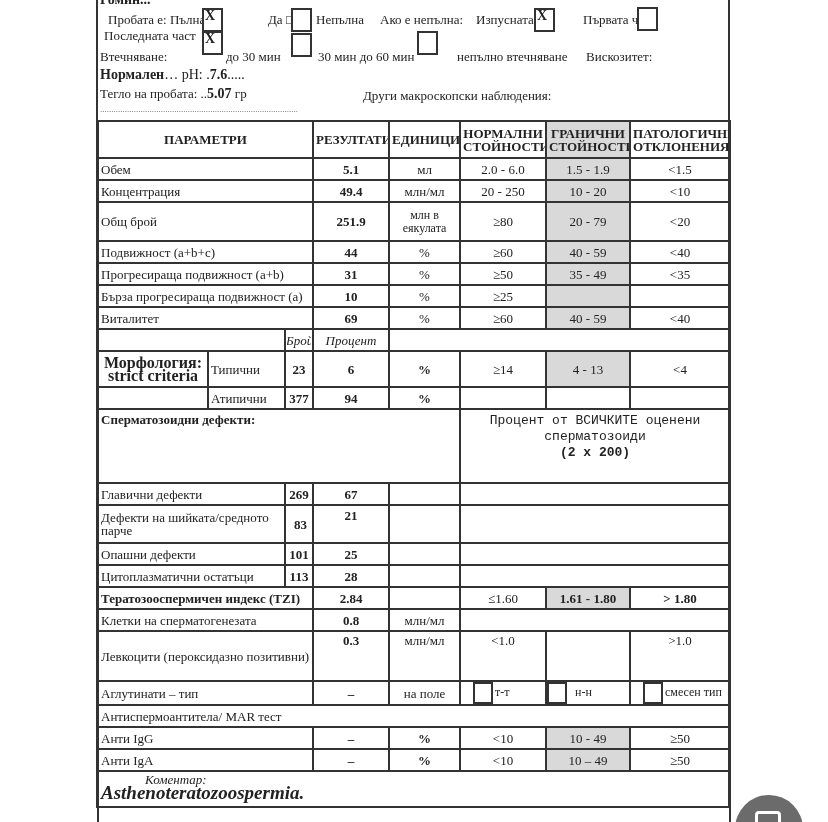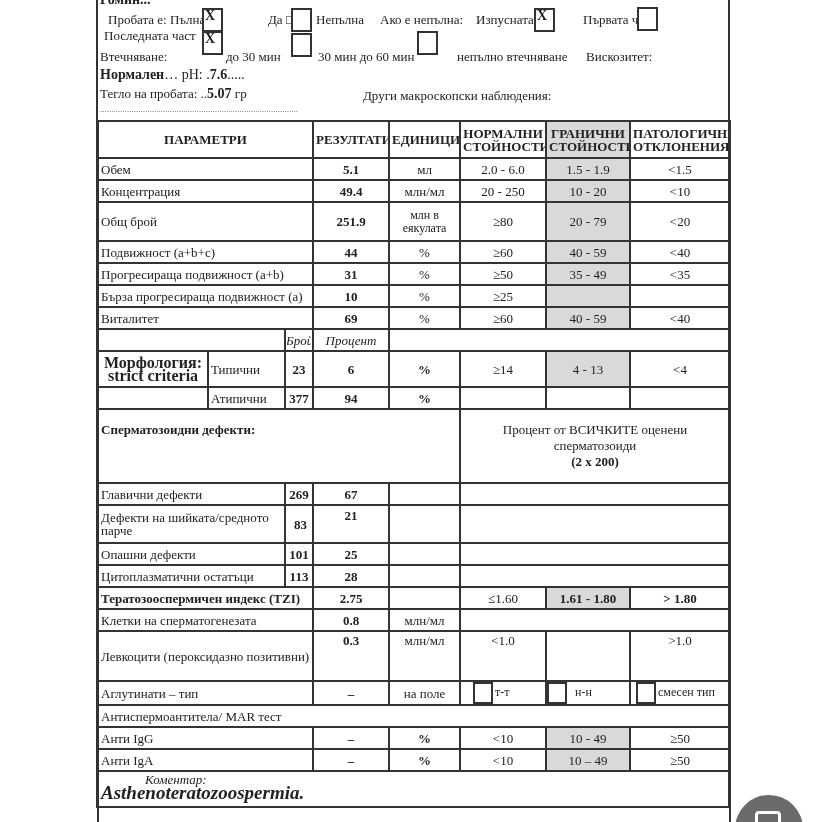--- a/index.html
+++ b/index.html
@@ -164,22 +164,22 @@
     <td>Атипични</td>
     <td class="res" style="padding:0;">377</td>
     <td class="res">94</td>
     <td class="c b">%</td>
     <td></td>
     <td></td>
     <td></td>
   </tr>
 
   <tr style="height:74px">
-    <td colspan="5" class="b" style="vertical-align:top;padding-top:13px;">Сперматозоидни дефекти:</td>
-    <td colspan="3" class="c" style="vertical-align:top;padding-top:12px;line-height:16px;">
+    <td colspan="5" class="b" style="vertical-align:top;padding-top:3px;">Сперматозоидни дефекти:</td>
+    <td colspan="3" class="c" style="vertical-align:top;padding-top:3px;line-height:16px;font-family:Liberation Mono, monospace;">
       <div>Процент от ВСИЧКИТЕ оценени</div>
       <div>сперматозоиди</div>
       <div class="b" style="">(2 x 200)</div>
     </td>
   </tr>
   <tr>
     <td colspan="2">Главични дефекти</td>
     <td class="res" style="padding:0;">269</td>
     <td class="res">67</td>
     <td></td>
@@ -202,21 +202,21 @@
   <tr>
     <td colspan="2">Цитоплазматични остатъци</td>
     <td class="res" style="padding:0;">113</td>
     <td class="res">28</td>
     <td></td>
     <td colspan="3"></td>
   </tr>
 
   <tr>
     <td colspan="3" class="b">Тератозооспермичен индекс (TZI)</td>
-    <td class="res">2.75</td>
+    <td class="res">2.84</td>
     <td></td>
     <td class="c">≤1.60</td>
     <td class="c gray b">1.61 - 1.80</td>
     <td class="c b">&gt; 1.80</td>
   </tr>
   <tr>
     <td colspan="3">Клетки на сперматогенезата</td>
     <td class="res">0.8</td>
     <td class="c">млн/мл</td>
     <td colspan="3"></td>
@@ -228,21 +228,21 @@
     <td class="c" style="vertical-align:top;padding-top:2px;">&lt;1.0</td>
     <td></td>
     <td class="c" style="vertical-align:top;padding-top:2px;">&gt;1.0</td>
   </tr>
   <tr style="height:24px">
     <td colspan="3">Аглутинати – тип</td>
     <td class="res">–</td>
     <td class="c">на поле</td>
     <td style="padding-left:12px;"><span class="ibox"></span><span style="font-size:12px;">т-т</span></td>
     <td style="padding-left:0;"><span class="ibox"></span><span style="font-size:12px;margin-left:6px;">н-н</span></td>
-    <td style="padding-left:5px;"><span class="ibox"></span><span style="font-size:12px;">смесен тип</span></td>
+    <td style="padding-left:12px;"><span class="ibox"></span><span style="font-size:12px;">смесен тип</span></td>
   </tr>
   <tr style="height:18px">
     <td colspan="8">Антиспермоантитела/ MAR тест</td>
   </tr>
   <tr>
     <td colspan="3">Анти IgG</td>
     <td class="res">–</td>
     <td class="c b">%</td>
     <td class="c">&lt;10</td>
     <td class="c gray">10 - 49</td>

